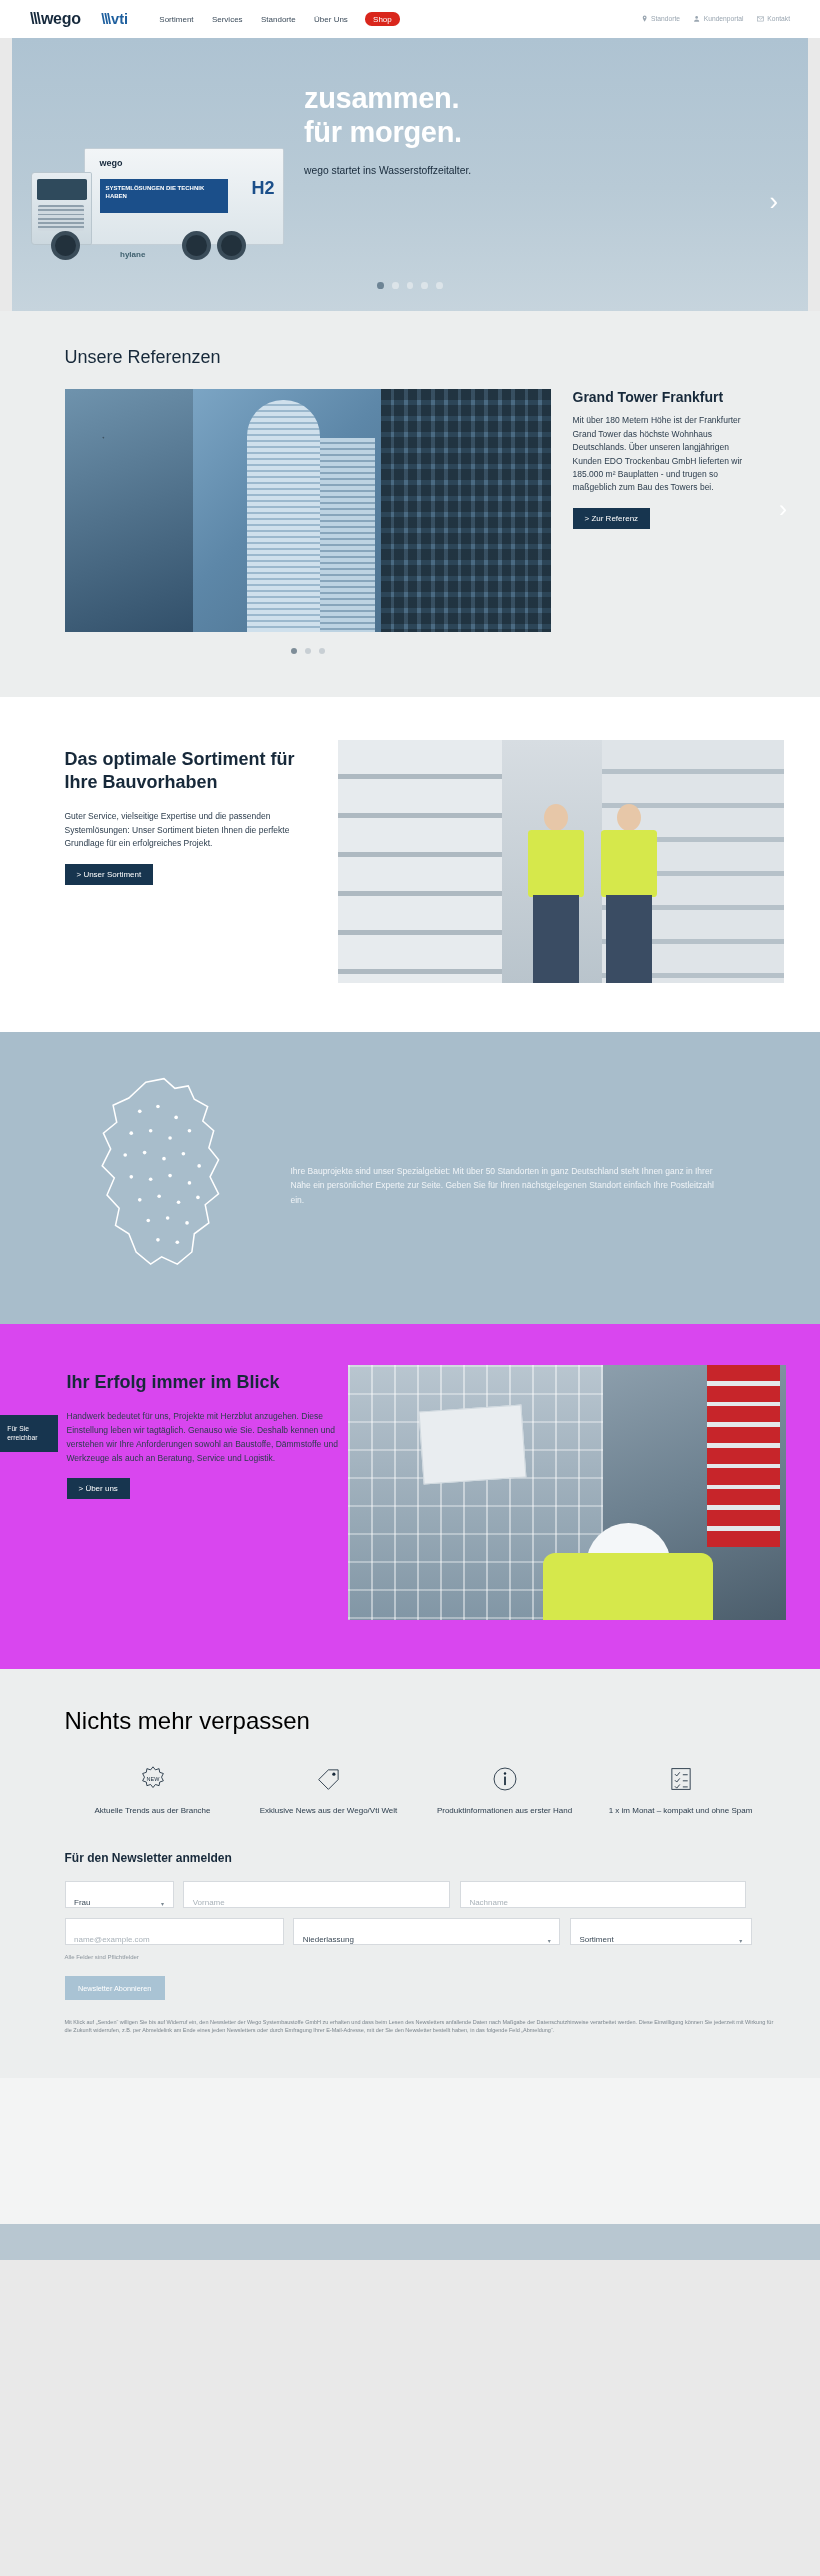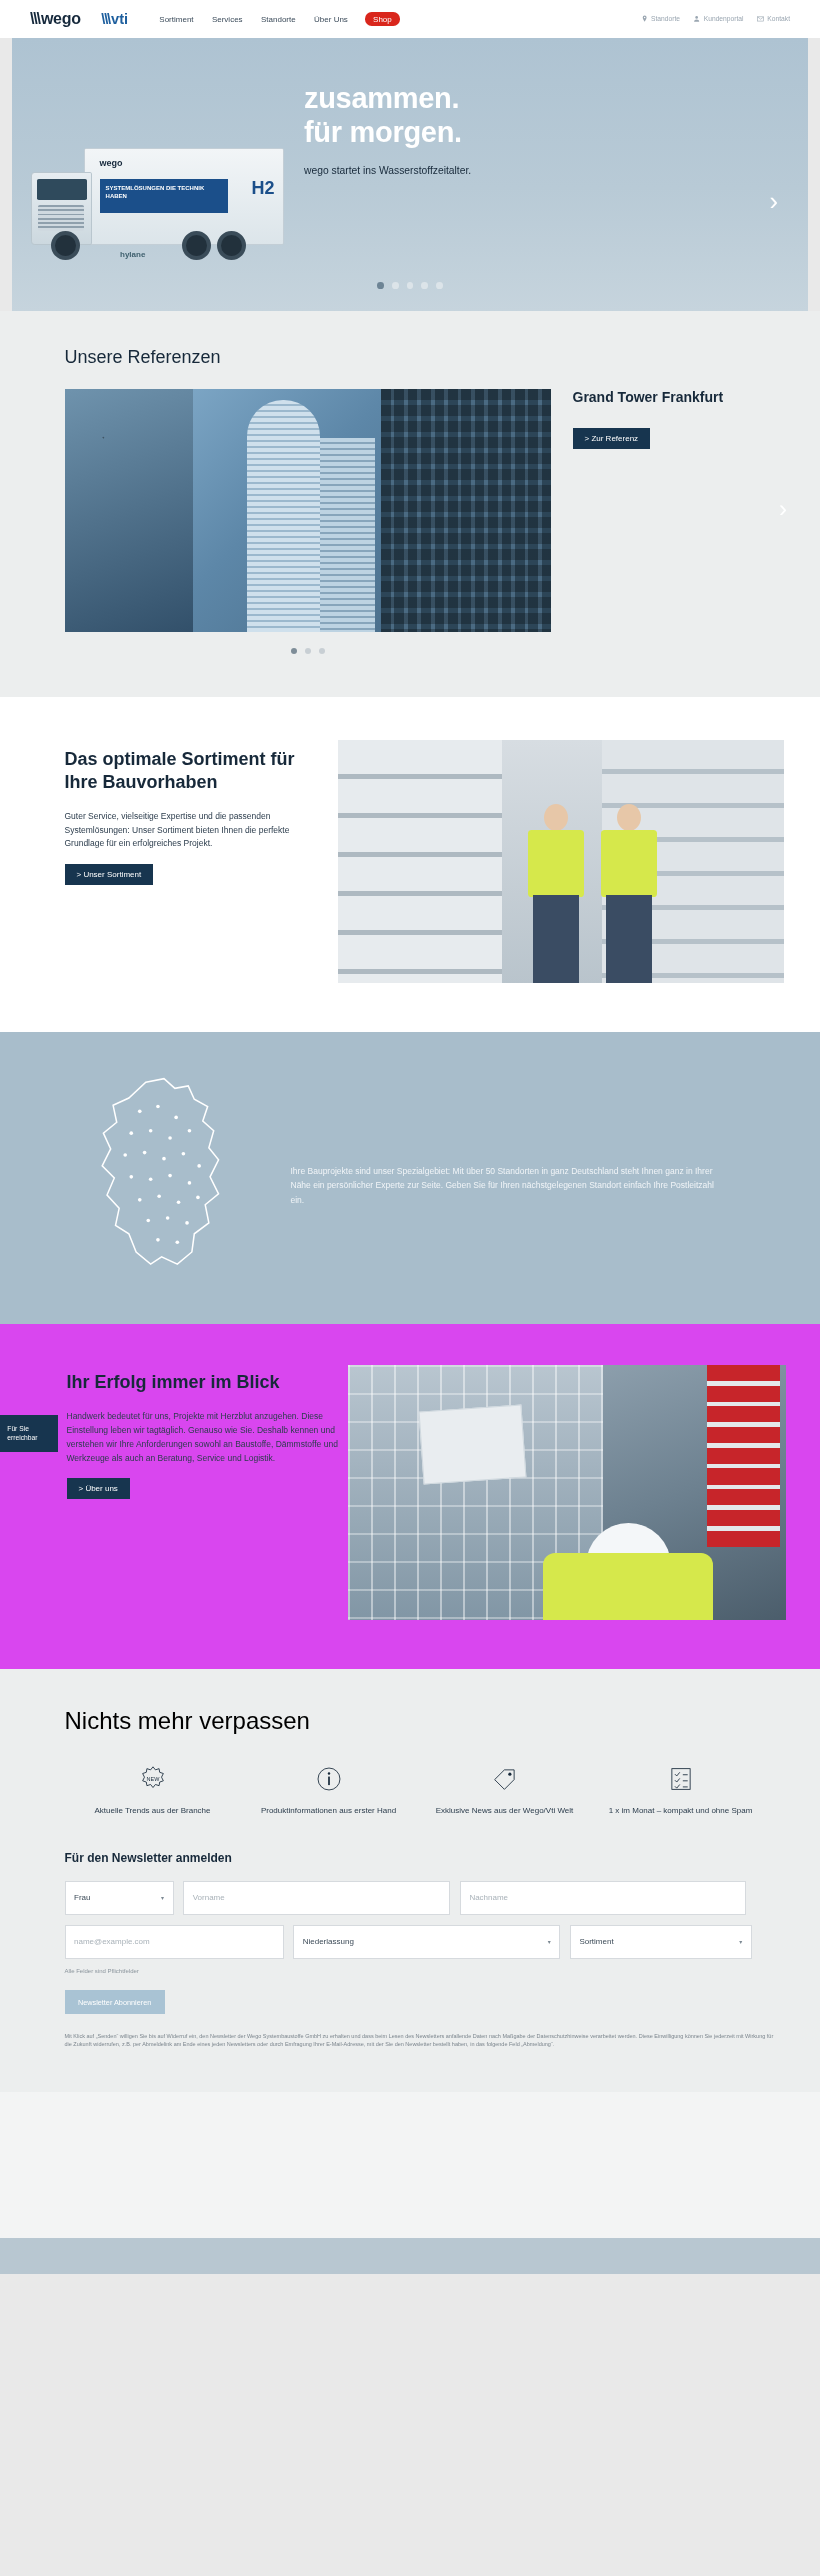--- a/index.html
+++ b/index.html
@@ -294,22 +294,22 @@
   .benefits { display: flex; gap: 0; margin-top: 27px; padding-left: 28px; }
   .benefit { width: 176px; text-align: center; }
   .benefit .bicon { height: 34px; display: flex; align-items: center; justify-content: center; }
   .benefit p { margin-top: 9.7px; font-size: 8px; line-height: 11.5px; color: #2b3c4c; padding: 0 12px; }
   .news h3 { margin-top: 34px; padding-left: 28px; font-size: 12px; font-weight: bold; color: #17293a; }
   .form { margin-top: 16px; padding-left: 28px; }
   .form-row { display: flex; gap: 9.7px; margin-bottom: 9.7px; }
   .field {
     background: #ffffff;
     border: 0.6px solid #d6dade;
-    height: 34px;
-    display: flex; align-items: center;
+    height: 27px;
+    display: flex; align-items: flex-end;
     padding: 0 8.5px;
     font-size: 8px;
     color: #a9b2b9;
   }
   .field.val { color: #3c4b58; }
   .f-sel { width: 109px; justify-content: space-between; }
   .f-mid { width: 267px; }
   .f-right { width: 286px; }
   .f-email { width: 219px; }
   .f-nl { width: 267px; justify-content: space-between; }
@@ -434,20 +434,21 @@
       <h2 class="sect">Unsere Referenzen</h2>
       <div class="ref-row">
         <div class="ref-img">
           <div class="branches"></div>
           <div class="tower"></div>
           <div class="tower2"></div>
           <div class="facade"></div>
         </div>
         <div class="ref-text">
           <h3>Grand Tower Frankfurt</h3>
+          <p>Mit über 180 Metern Höhe ist der Frankfurter Grand Tower das höchste Wohnhaus Deutschlands. Über unseren langjährigen Kunden EDO Trockenbau GmbH lieferten wir 185.000 m² Bauplatten - und trugen so maßgeblich zum Bau des Towers bei.</p>
           <a class="btn-dark" href="#">&gt; Zur Referenz</a>
         </div>
         <div class="ref-arrow">›</div>
       </div>
       <div class="ref-dots">
         <span class="dot active"></span>
         <span class="dot"></span>
         <span class="dot"></span>
       </div>
     </div>
@@ -554,35 +555,35 @@
             <svg width="28" height="28" viewBox="0 0 46 46">
                 <path d="M23 3l4 5 6-2 1 6 6 2-3 6 3 6-6 2-1 6-6-2-4 5-4-5-6 2-1-6-6-2 3-6-3-6 6-2 1-6 6 2z" fill="none" stroke="#17293a" stroke-width="1.4"></path>
                 <text x="23" y="27" font-size="9" text-anchor="middle" fill="#17293a" font-family="Liberation Sans">NEW</text>
               </svg>
           </div>
           <p>Aktuelle Trends aus der Branche</p>
         </div>
         <div class="benefit">
           <div class="bicon">
             <svg width="28" height="28" viewBox="0 0 46 46">
+                <path d="M6 24L22 8h16v16L22 40z" fill="none" stroke="#17293a" stroke-width="1.4"></path>
+                <circle cx="31" cy="15" r="2.6" fill="#17293a"></circle>
+              </svg>
+          </div>
+          <p>Exklusive News aus der Wego/Vti Welt</p>
+        </div>
+        <div class="benefit">
+          <div class="bicon">
+            <svg width="28" height="28" viewBox="0 0 46 46">
                 <circle cx="23" cy="23" r="18" fill="none" stroke="#17293a" stroke-width="1.4"></circle>
                 <circle cx="23" cy="14" r="2" fill="#17293a"></circle>
                 <rect x="21.6" y="19" width="2.8" height="14" fill="#17293a"></rect>
               </svg>
           </div>
           <p>Produktinformationen aus erster Hand</p>
-        </div>
-        <div class="benefit">
-          <div class="bicon">
-            <svg width="28" height="28" viewBox="0 0 46 46">
-                <path d="M6 24L22 8h16v16L22 40z" fill="none" stroke="#17293a" stroke-width="1.4"></path>
-                <circle cx="31" cy="15" r="2.6" fill="#17293a"></circle>
-              </svg>
-          </div>
-          <p>Exklusive News aus der Wego/Vti Welt</p>
         </div>
         <div class="benefit">
           <div class="bicon">
             <svg width="28" height="28" viewBox="0 0 46 46">
                 <rect x="8" y="6" width="30" height="34" fill="none" stroke="#17293a" stroke-width="1.4"></rect>
                 <path d="M13 15l3 3 5-6M13 25l3 3 5-6M13 35l3 3 5-6" fill="none" stroke="#17293a" stroke-width="1.4"></path>
                 <path d="M26 16h8M26 26h8M26 36h8" stroke="#17293a" stroke-width="1.4"></path>
               </svg>
           </div>
           <p>1 x im Monat – kompakt und ohne Spam</p>

